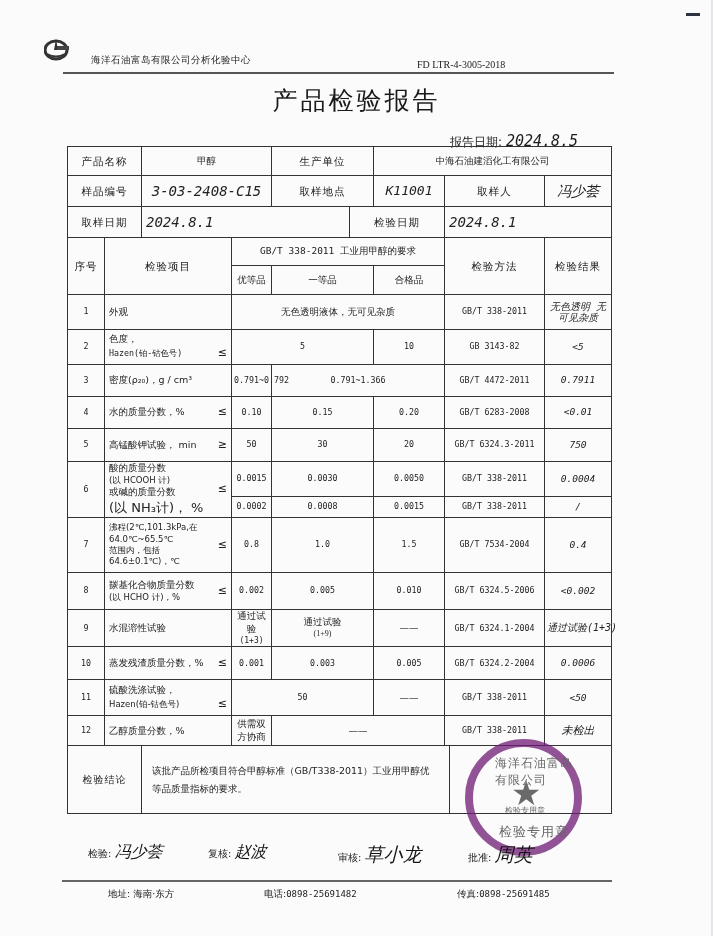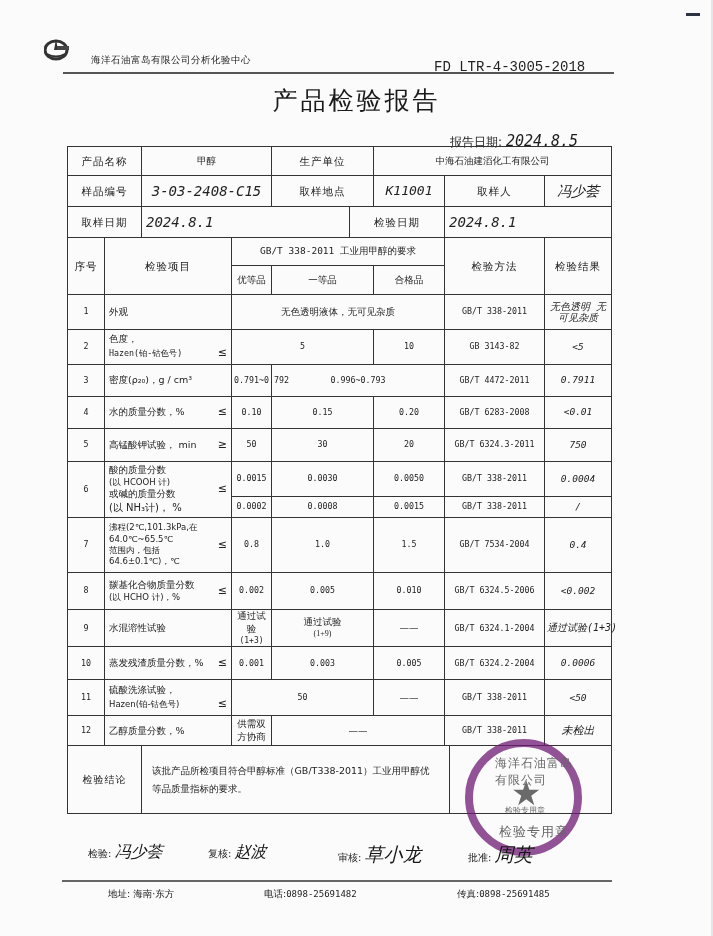--- a/index.html
+++ b/index.html
@@ -4,21 +4,21 @@
 <style>
   * { box-sizing: border-box; margin: 0; padding: 0; }
   html, body { width: 713px; height: 936px; background: #fbfbfb; overflow: hidden; }
   body { position: relative; font-family: "DejaVu Sans", sans-serif; color: #222; }
 
   .edge-mark { position: absolute; left: 686px; top: 13px; width: 14px; height: 3px; background: #2b3440; }
   .right-rule { position: absolute; left: 711px; top: 0; width: 2px; height: 936px; background: #e4e6ec; }
 
   .logo { position: absolute; left: 44px; top: 37px; width: 26px; height: 24px; }
   .org { position: absolute; left: 91px; top: 54px; font-size: 9.5px; letter-spacing: 0.5px; color: #222; }
-  .docno { position: absolute; left: 434px; top: 59px; font-family: Liberation Mono, monospace; font-size: 14px; color: #222; }
+  .docno { position: absolute; left: 417px; top: 59px; font-family: Liberation Serif, serif; font-size: 10px; color: #222; }
   .head-rule { position: absolute; left: 63px; top: 72px; width: 551px; height: 1.5px; background: #555; }
 
   .title { position: absolute; left: 0; width: 713px; top: 84px; text-align: center; font-size: 25px; letter-spacing: 3px; color: #1a1a1a; font-family: "DejaVu Serif", serif; }
 
   .report-date { position: absolute; left: 450px; top: 132px; font-size: 12px; color: #222; }
   .report-date .hw { font-family: "DejaVu Sans Mono", monospace; font-size: 15px; font-style: italic; color: #1c1c1c; }
 
   .hw { font-family: "DejaVu Sans Mono", monospace; font-style: italic; color: #1a1a1a; }
 
   table.grid { position: absolute; left: 67px; top: 146px; border-collapse: collapse; table-layout: fixed; width: 544px; }
@@ -137,21 +137,21 @@
     <td colspan="3" class="mono">5</td>
     <td class="mono">10</td>
     <td colspan="2" class="mono">GB 3143-82</td>
     <td class="res">&lt;5</td>
   </tr>
 
   <tr style="height:32px">
     <td class="mono">3</td>
     <td colspan="2" class="left">密度(ρ₂₀)，g / cm³</td>
     <td class="mono">0.791~0.792</td>
-    <td colspan="3" class="mono">0.996~0.793</td>
+    <td colspan="3" class="mono">0.791~1.366</td>
     <td colspan="2" class="mono">GB/T 4472-2011</td>
     <td class="res">0.7911</td>
   </tr>
 
   <tr style="height:32px">
     <td class="mono">4</td>
     <td colspan="2" class="left">
           <div class="item">
             <span>水的质量分数，%</span>
             <span class="sym">≤</span>
@@ -180,21 +180,21 @@
   </tr>
 
   <tr style="height:35px">
     <td rowspan="2" class="mono">6</td>
     <td rowspan="2" colspan="2" class="left">
       <div class="item">
             <div>
         <div>酸的质量分数</div>
         <div style="font-size:8.5px">(以 HCOOH 计)</div>
         <div>或碱的质量分数</div>
-        <div style="font-size:10px">(以 NH₃计)， %</div>
+        <div style="font-size:13px">(以 NH₃计)， %</div>
       </div>
             <span class="sym">≤</span>
           </div>
     </td>
     <td class="mono">0.0015</td>
     <td colspan="2" class="mono">0.0030</td>
     <td class="mono">0.0050</td>
     <td colspan="2" class="mono">GB/T 338-2011</td>
     <td class="res">0.0004</td>
   </tr>

